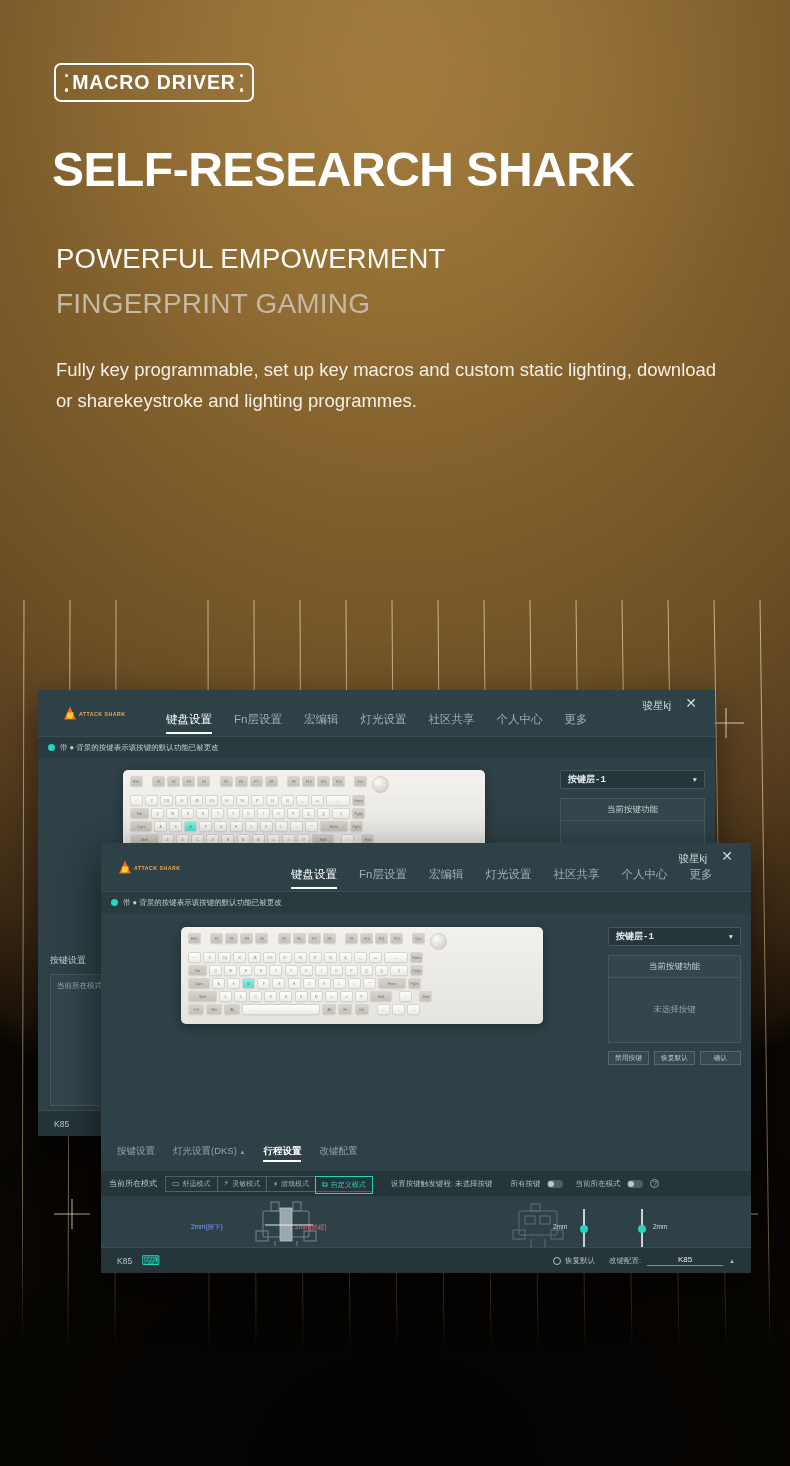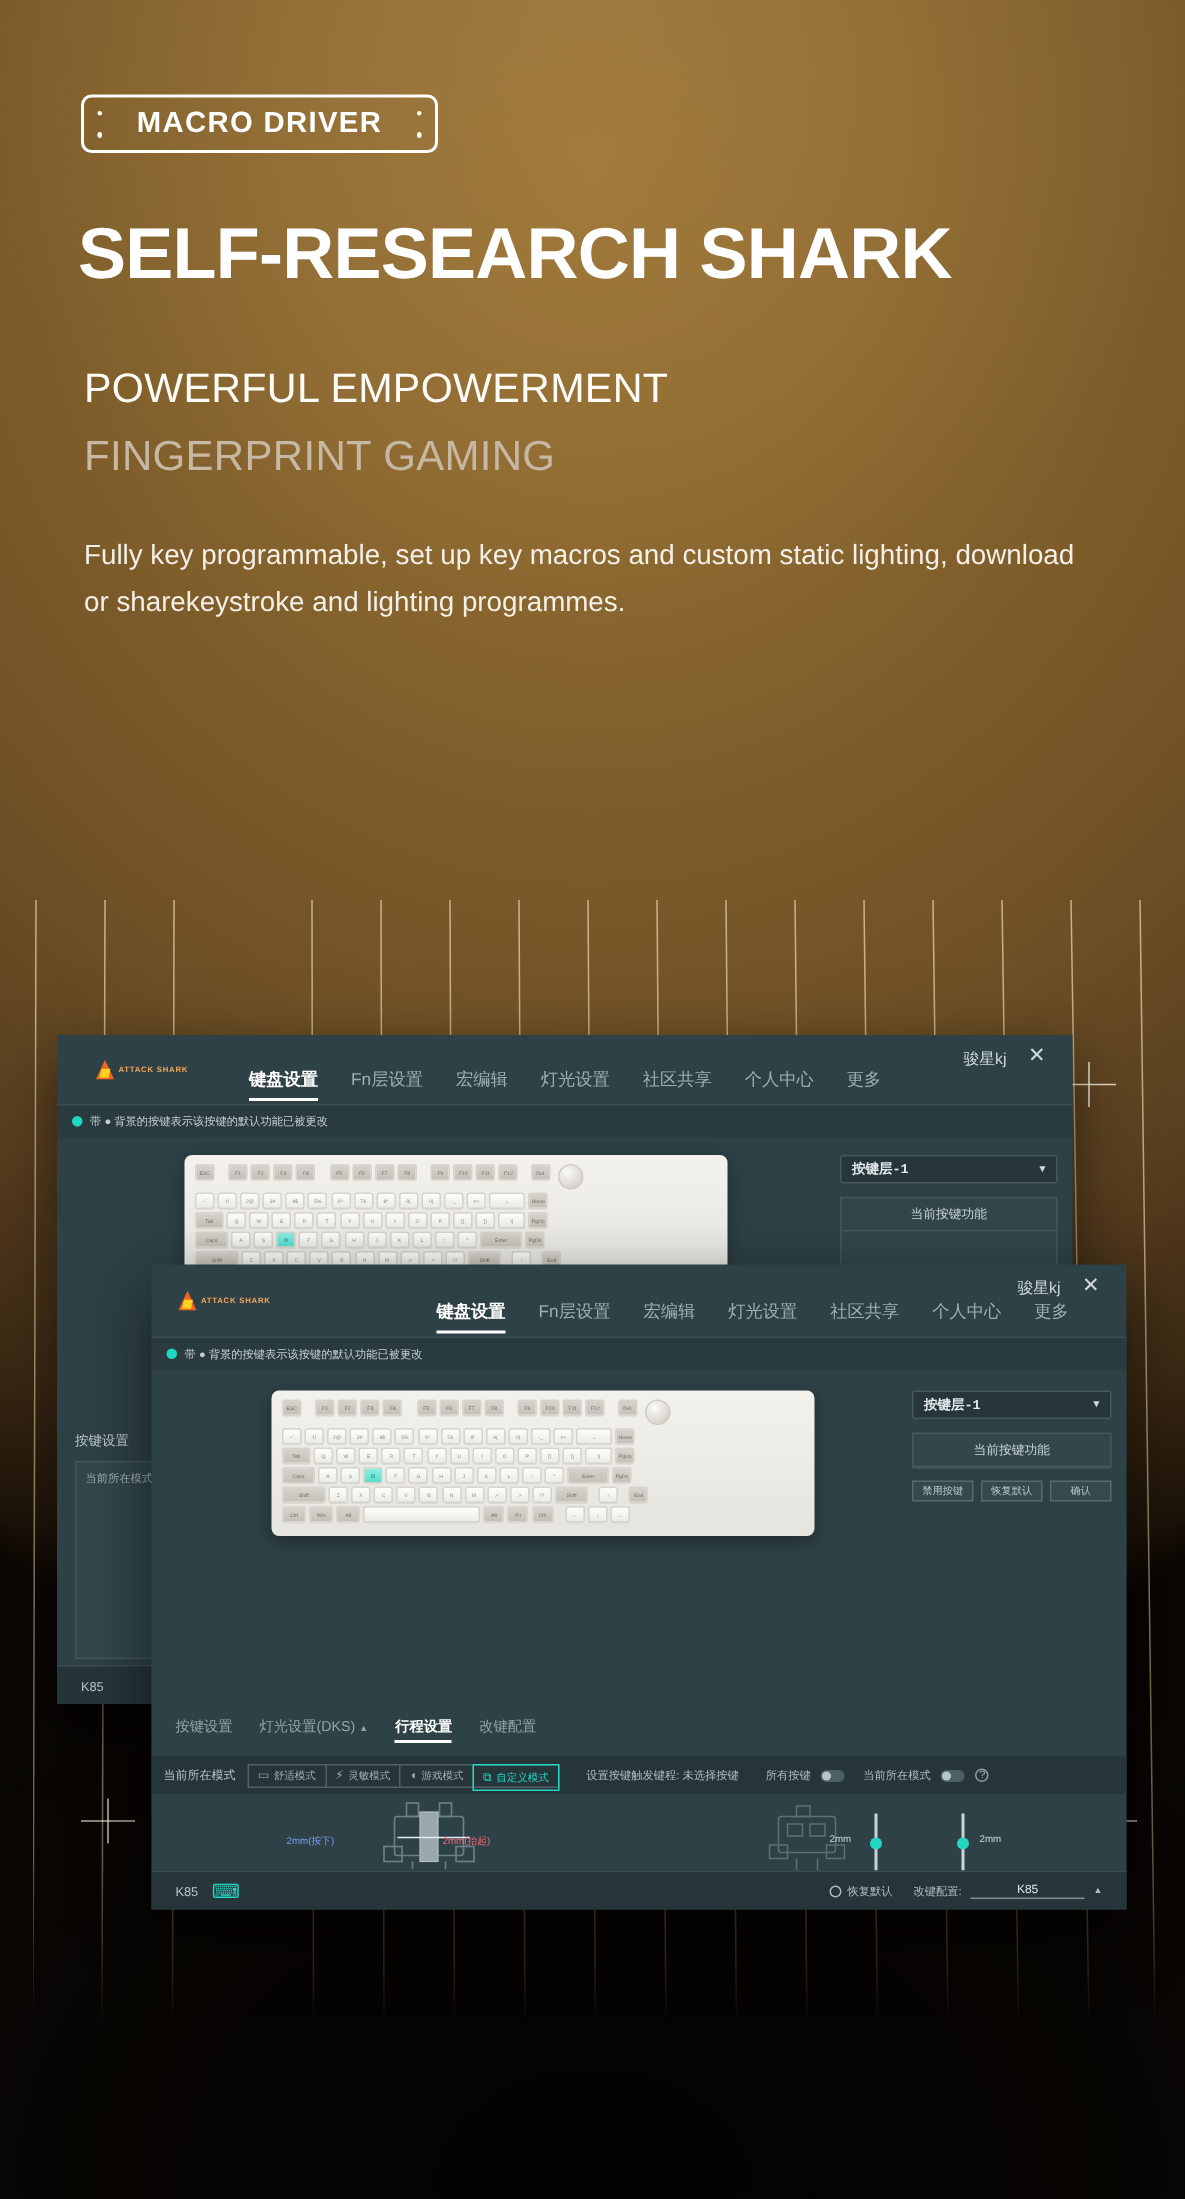--- a/index.html
+++ b/index.html
@@ -27,21 +27,21 @@
       radial-gradient(80% 40% at 50% 0%, rgba(255,225,170,.10) 0%, rgba(0,0,0,0) 70%);
     pointer-events: none;
   }
 
   
   .hero { position: absolute; left: 0; top: 0; width: 790px; padding: 0 54px; z-index: 3; }
 
   .badge {
     position: absolute; left: 54px; top: 63px;
     border: 2px solid #fff; border-radius: 7px;
-    height: 39px; width: 238px;
+    height: 39px; width: 200px;
     display: flex; align-items: center; justify-content: center;
   }
   .badge .lbl {
     color: #fff; font-size: 19.5px; font-weight: 700; letter-spacing: .9px;
   }
   .badge .dots { position: absolute; display: flex; flex-direction: column; justify-content: space-between; height: 18px; }
   .badge .dots.l { left: 9px; }
   .badge .dots.r { right: 9px; }
   .badge .dots i { display: block; width: 3.4px; height: 3.4px; border-radius: 50%; background: #fff; }
 
@@ -107,21 +107,21 @@
     position: absolute; display: flex; align-items: center; gap: 22px;
     bottom: 2px;
   }
   .win.back  .navtabs { left: 128px; }
   .win.front .navtabs { left: 190px; }
   .navtab {
     font-size: 11.5px; color: #9fb0b4; padding-bottom: 7px;
     position: relative; white-space: nowrap;
     font-family: "Liberation Sans","DejaVu Sans",sans-serif;
   }
-  .navtab.active { color: #ffffff; font-weight: 700; }
+  .navtab.active { color: #ffffff; font-weight: 400; }
   .navtab.active::after {
     content:""; position:absolute; left:0; right:0; bottom:0;
     height: 2px; background: #ffffff;
   }
 
   .winuser {
     position: absolute; right: 44px; top: 9px;
     font-size: 10.5px; color: #cfd9dc;
   }
   .winclose {
@@ -646,20 +646,21 @@
           </div>
         </div>
 
       <div class="rpanel" style="right:10px; top:14px; width:133px;">
         <div class="selectbox">
           <span>按键层-1</span>
           <span class="caret">▼</span>
         </div>
         <div class="fnbox">
           <div class="hd">当前按键功能</div>
+          <div class="bd" style="height:64px">未选择按键</div>
         </div>
         <div class="btnrow">
           <span class="minibtn">禁用按键</span>
           <span class="minibtn">恢复默认</span>
           <span class="minibtn">确认</span>
         </div>
       </div>
 
       <div class="subtabs" style="left:16px; top:232px;">
         <span class="subtab">按键设置</span>

